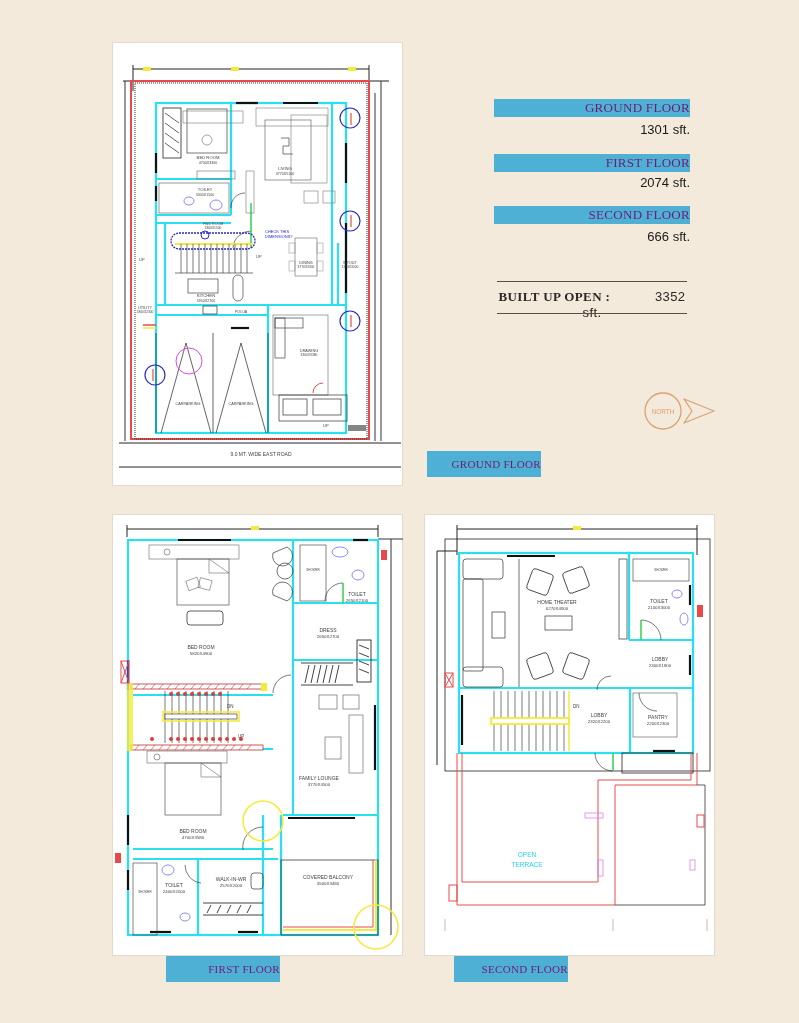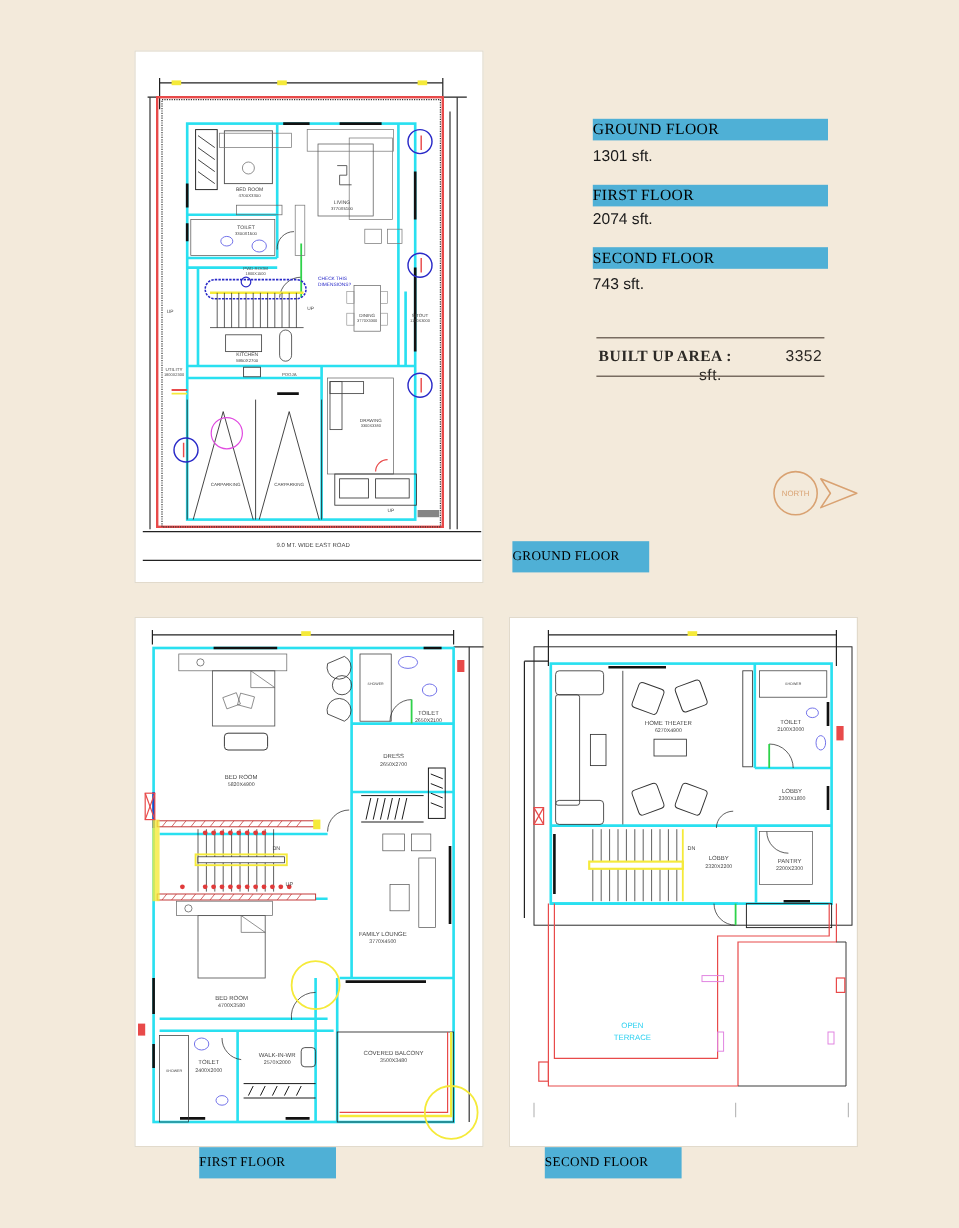--- a/index.html
+++ b/index.html
@@ -1,20 +1,20 @@
 <!DOCTYPE html>
 <html><head>
 <meta charset="utf-8">
 <style>
   html,body{margin:0;padding:0;}
   body{width:799px;height:1023px;background:#f3eadb;position:relative;overflow:hidden;font-family:"Liberation Sans",sans-serif;}
   .sheet{position:absolute;background:#ffffff;border:1px solid #e2dacb;box-sizing:border-box;}
   .sheet svg{position:absolute;left:0;top:0;}
-  .badge{position:absolute;background:#4fb0d6;color:#000000;font-family:"Liberation Serif",serif;text-align:left;letter-spacing:0.3px;}
-  .area-val{position:absolute;color:#1a1a1a;font-family:"Liberation Sans",sans-serif;font-size:13px;text-align:left;width:196px;}
+  .badge{position:absolute;background:#4fb0d6;color:#701a75;font-family:"Liberation Serif",serif;text-align:right;letter-spacing:0.3px;}
+  .area-val{position:absolute;color:#1a1a1a;font-family:"Liberation Sans",sans-serif;font-size:13px;text-align:right;width:196px;}
   .hr{position:absolute;height:1px;background:#5a4e44;}
   .built{position:absolute;font-family:"Liberation Serif",serif;color:#2d2a26;font-size:13px;font-weight:bold;letter-spacing:0.4px;text-align:center;width:200px;}
   .built .num{font-family:"Liberation Sans",sans-serif;font-weight:normal;margin-left:41px;}
   .north{position:absolute;}
   .lbl{font-family:"Liberation Sans",sans-serif;fill:#444;}
 </style>
 </head>
 <body>
 
 <div class="sheet" style="left:112px;top:42px;width:291px;height:444px;">
@@ -178,24 +178,24 @@
     <line x1="6" y1="424" x2="288" y2="424" stroke="#222"></line>
     <text class="lbl" x="148" y="413" font-size="5" text-anchor="middle">9.0 MT. WIDE EAST ROAD</text>
   </svg>
 </div>
 
 <div class="badge" style="left:494px;top:99px;width:196px;height:18px;line-height:18px;font-size:13px;">GROUND FLOOR</div>
 <div class="area-val" style="left:494px;top:122px;">1301 sft.</div>
 <div class="badge" style="left:494px;top:154px;width:196px;height:18px;line-height:18px;font-size:13px;">FIRST FLOOR</div>
 <div class="area-val" style="left:494px;top:175px;">2074 sft.</div>
 <div class="badge" style="left:494px;top:206px;width:196px;height:18px;line-height:18px;font-size:13px;">SECOND FLOOR</div>
-<div class="area-val" style="left:494px;top:229px;">743 sft.</div>
+<div class="area-val" style="left:494px;top:229px;">666 sft.</div>
 <div class="hr" style="left:497px;top:281px;width:190px;"></div>
 <div class="built" style="left:492px;top:289px;">
-  <span>BUILT UP AREA :</span>
+  <span>BUILT UP OPEN :</span>
   <span class="num">3352 sft.</span>
 </div>
 <div class="hr" style="left:497px;top:313px;width:190px;"></div>
 
 <div class="north" style="left:642px;top:391px;width:74px;height:40px;">
   <svg width="74" height="40" viewBox="0 0 74 40">
     <circle cx="21" cy="20" r="18" fill="none" stroke="#d9a272" stroke-width="1.3"></circle>
     <path d="M 42 8 L 72 20 L 42 32 L 50 20 Z" fill="none" stroke="#d9a272" stroke-width="1.3" stroke-linejoin="round"></path>
     <text x="21" y="22.5" font-size="6.5" fill="#d9a272" text-anchor="middle" font-family="Liberation Sans, sans-serif">NORTH</text>
   </svg>

